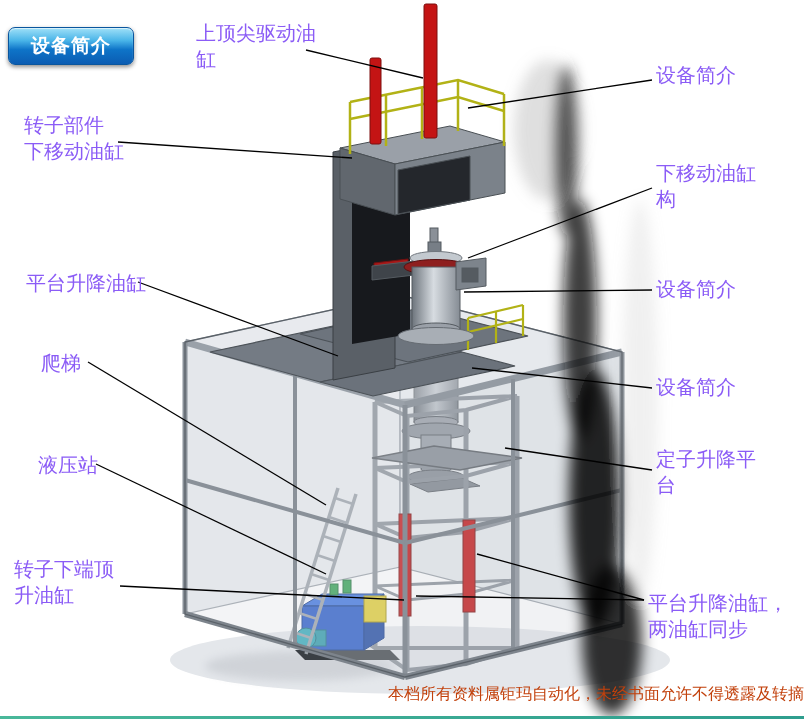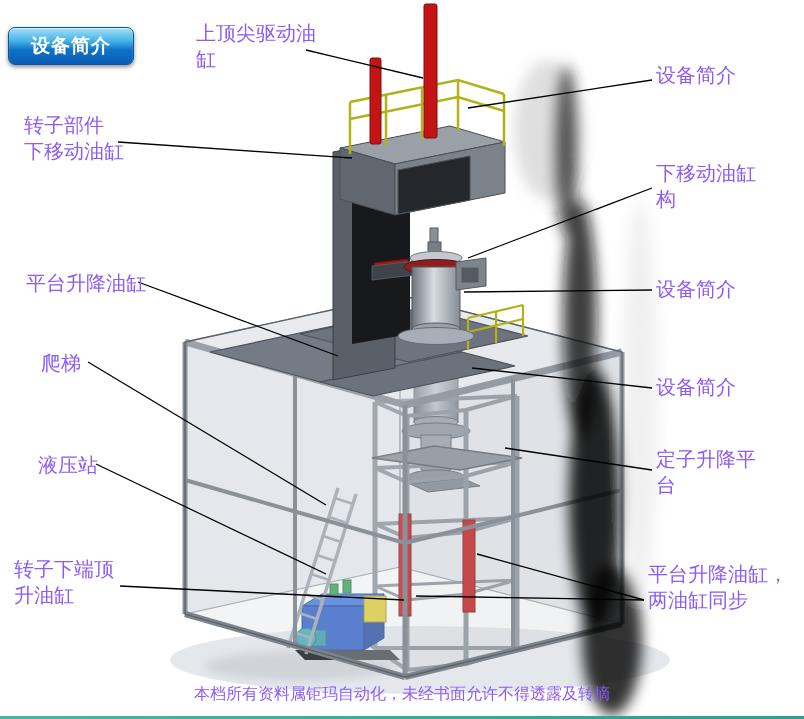--- a/index.html
+++ b/index.html
@@ -5,21 +5,21 @@
   html,body{margin:0;padding:0}
   body{width:804px;height:719px;position:relative;background:#fff;overflow:hidden;
        font-family:"Liberation Serif","DejaVu Serif",serif;}
   #scene{position:absolute;left:0;top:0;}
   .lbl{position:absolute;font-size:20px;line-height:1.3;color:#8b5cf6;white-space:pre-line;}
   .badge{position:absolute;left:8px;top:27px;width:124px;height:36px;border-radius:7px;
        background:linear-gradient(180deg,#9fe0f8 0%,#49b4e8 35%,#0e74c8 60%,#0b5cb2 100%);
        border:1px solid #0a569e;
        box-shadow:0 2px 4px rgba(0,0,0,.45), inset 0 1px 1px rgba(255,255,255,.65);
        color:#fff;font-size:19px;font-weight:bold;text-align:center;line-height:36px;letter-spacing:1px;}
-  .footer{position:absolute;left:0;right:0;top:684px;text-align:center;font-size:16px;color:#8b5cf6;}
+  .footer{position:absolute;left:0;right:0;top:684px;text-align:right;font-size:16px;color:#c2410c;}
   .bottom-line{position:absolute;left:0;right:0;bottom:0;height:3px;
        background:linear-gradient(90deg,#49b89a,#2e9e8e);}
 </style>
 </head>
 <body>
 
 <svg id="scene" width="804" height="719" viewBox="0 0 804 719">
   <defs>
     <linearGradient id="gRotor" x1="0" y1="0" x2="1" y2="0">
       <stop offset="0" stop-color="#6d747c"></stop>
@@ -216,17 +216,17 @@
 构</div>
 <div class="lbl" style="left:26px;top:270px">平台升降油缸</div>
 <div class="lbl" style="left:656px;top:276px">设备简介</div>
 <div class="lbl" style="left:41px;top:350px">爬梯</div>
 <div class="lbl" style="left:656px;top:374px">设备简介</div>
 <div class="lbl" style="left:38px;top:452px">液压站</div>
 <div class="lbl" style="left:656px;top:446px">定子升降平
 台</div>
 <div class="lbl" style="left:14px;top:556px">转子下端顶
 升油缸</div>
-<div class="lbl" style="left:648px;top:561px">平台升降油缸，
+<div class="lbl" style="left:648px;top:590px">平台升降油缸，
 两油缸同步</div>
 
 <div class="footer">本档所有资料属钜玛自动化，未经书面允许不得透露及转摘</div>
 <div class="bottom-line"></div>
 
 </body></html>

